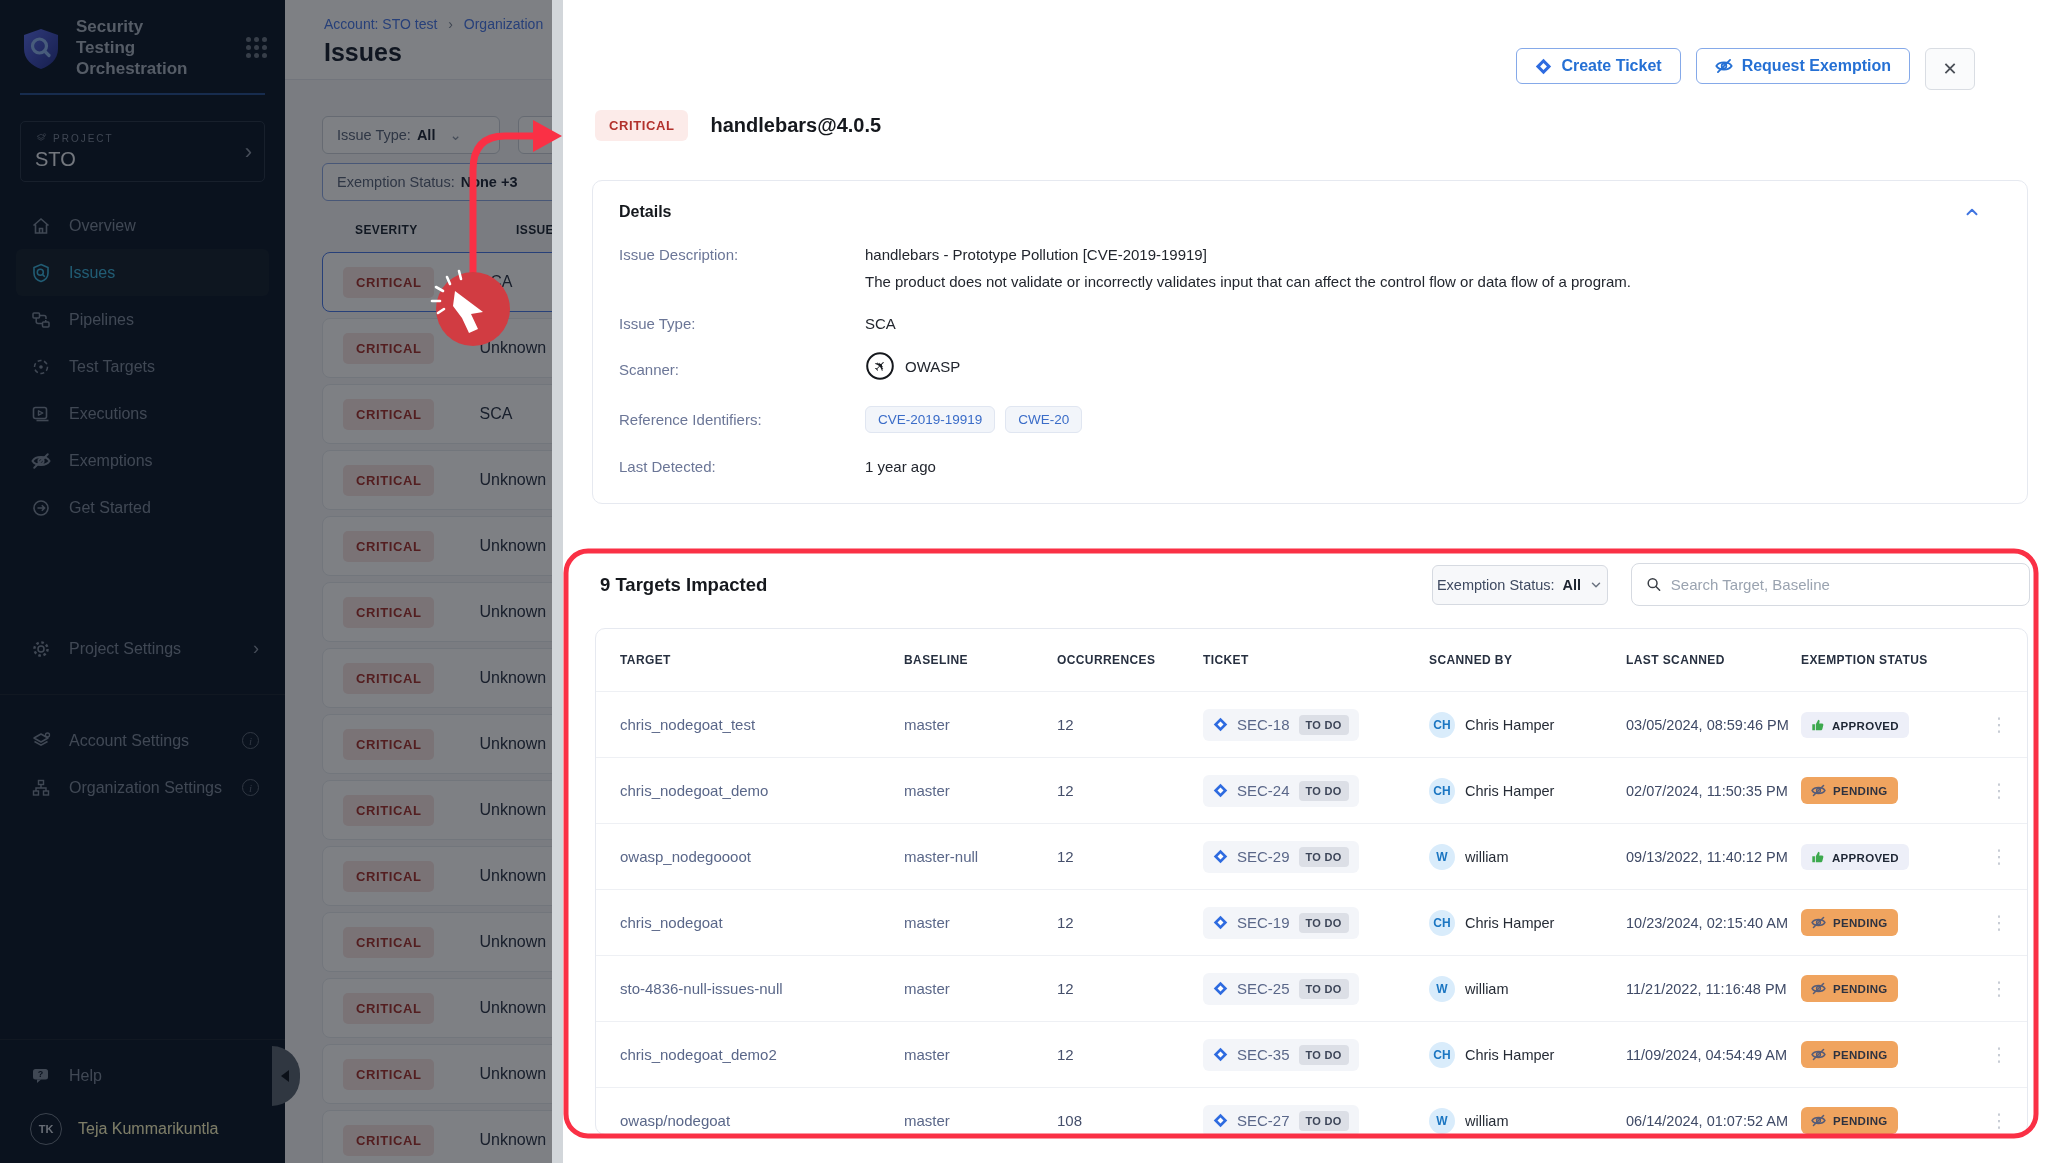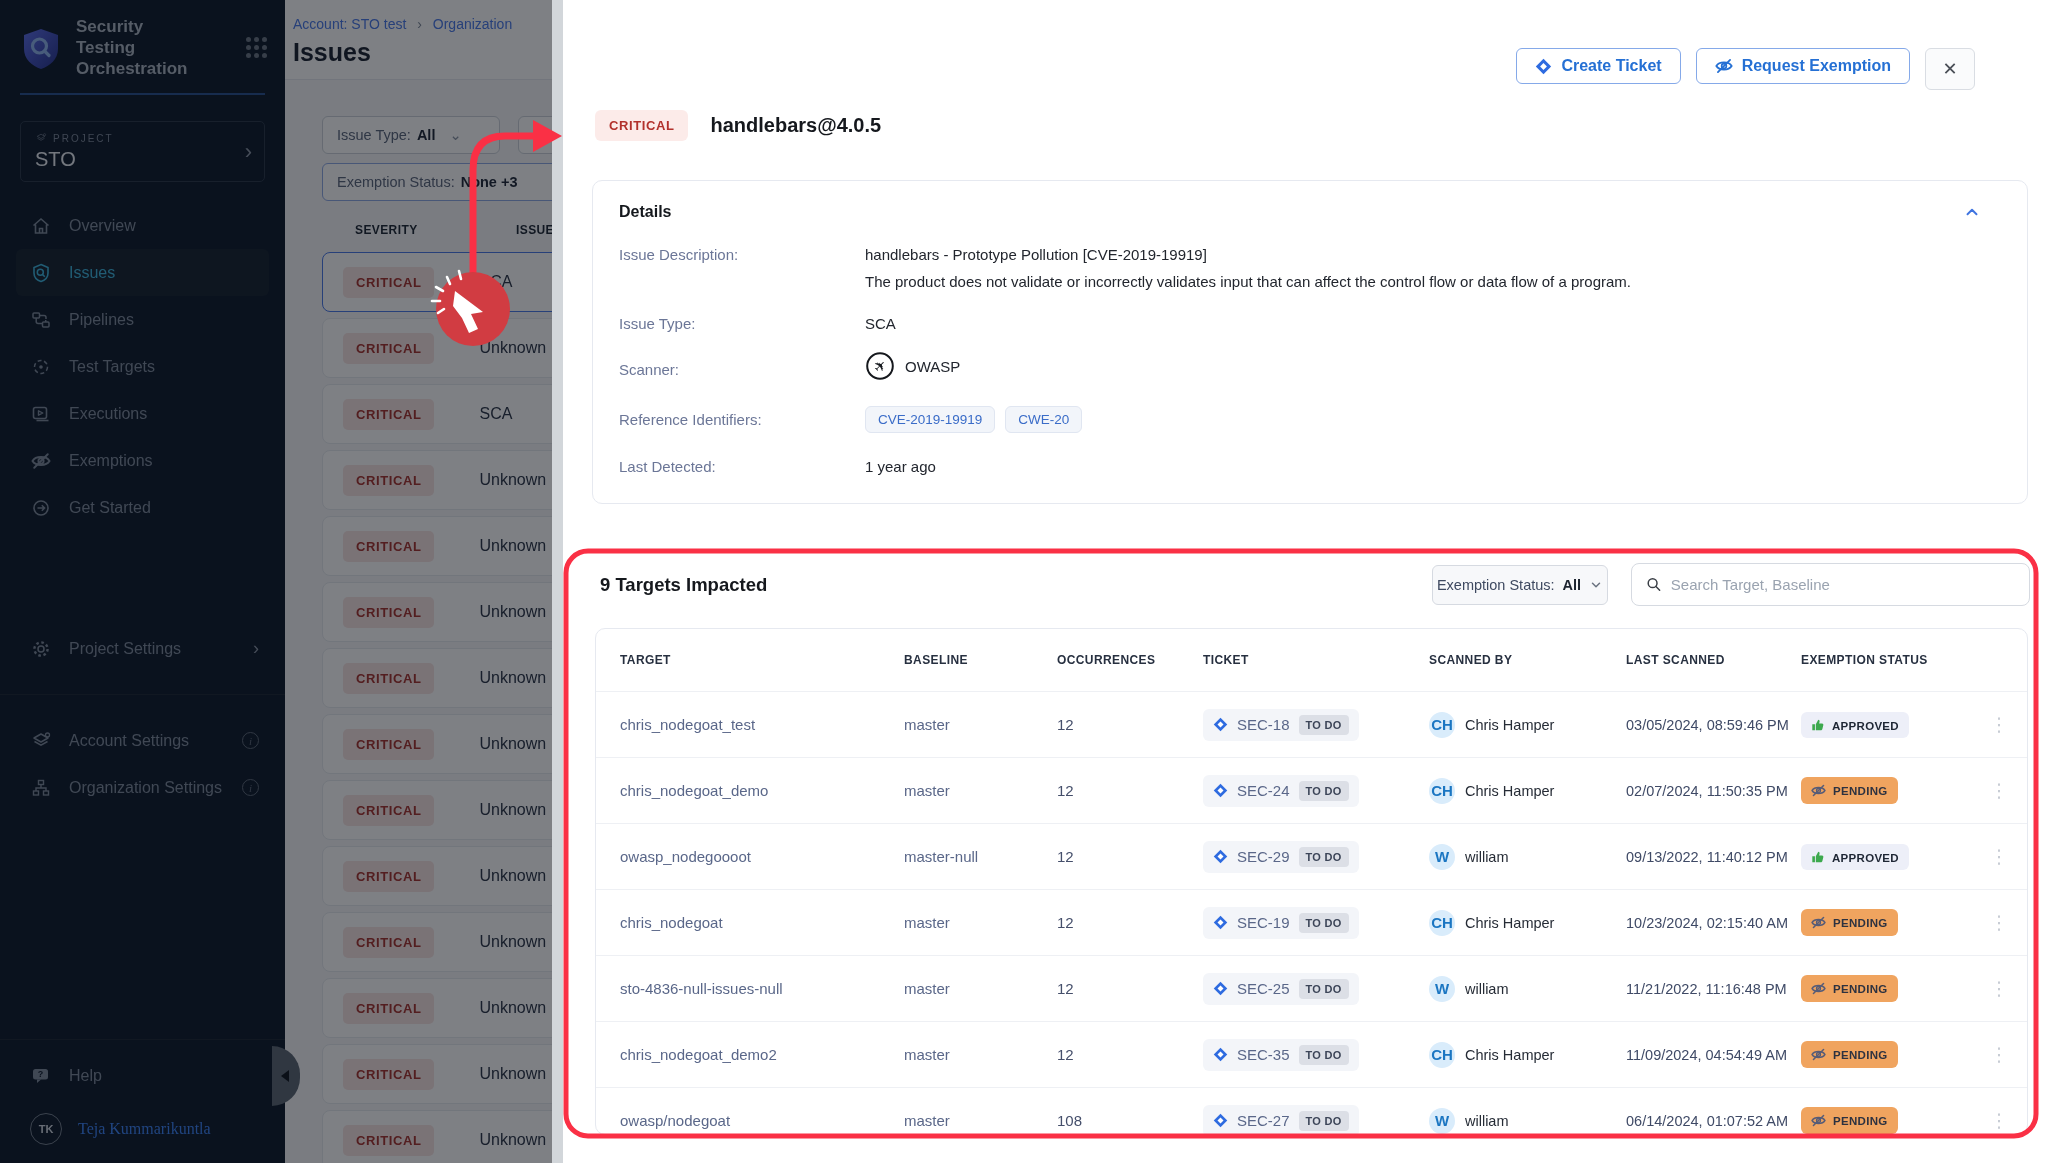--- a/index.html
+++ b/index.html
@@ -23,28 +23,28 @@
   .nav-item svg { flex:0 0 22px; }
   .nav-item.active { background:#16222f; color:#3db5dd; }
   .nav-item .right-chev { position:absolute; right:10px; color:#8a94a4; font-size:18px; }
   .nav-item .info { position:absolute; right:10px; width:17px; height:17px; border:1.3px solid #5d6877; border-radius:50%; color:#5d6877; font-size:11px; display:flex; align-items:center; justify-content:center; font-family:"Liberation Serif",serif; font-style:italic; }
   .nav-gap { height:94px; }
   .sb-div { height:1px; background:#1c2634; margin:22px 0; }
   .sb-bottom { position:absolute; left:0; right:0; bottom:0; }
   .sb-bottom .sb-div { margin:0; }
   .avatar-row { display:flex; align-items:center; gap:16px; margin:14px 16px 18px 30px; cursor:pointer; }
   .tk-avatar { width:32px; height:32px; border:1.5px solid #737e8c; border-radius:50%; color:#cfd6df; font-size:11px; font-weight:bold; display:flex; align-items:center; justify-content:center; }
-  .tk-name { color:#3b82f6; font-size:16px;font-family:Liberation Serif, serif; }
+  .tk-name { color:#fef9c3; font-size:16px; }
 
   .collapse-tab { position:absolute; left:272px; top:1046px; width:28px; height:60px; background:#5c6673; border-radius:0 30px 30px 0; z-index:3; cursor:pointer; }
   .collapse-tab .tri { position:absolute; left:9px; top:24px; width:0; height:0; border-top:6px solid transparent; border-bottom:6px solid transparent; border-right:8px solid #10161f; }
 
   
   .midcol { position:absolute; left:285px; top:0; width:267px; height:100%; background:#f6f7f9; overflow:hidden; z-index:2; }
-  .mhead { height:80px; background:#fff; border-bottom:1px solid #e5e8ee; padding:16px 0 0 8px; white-space:nowrap; }
+  .mhead { height:80px; background:#fff; border-bottom:1px solid #e5e8ee; padding:16px 0 0 39px; white-space:nowrap; }
   .crumb { font-size:14px; color:#4a79e8; }
   .crumb .sep { color:#7c8798; margin:0 7px; }
   .mtitle { font-size:25px; font-weight:bold; color:#1b2330; margin-top:6px; }
   .mbody { padding:36px 0 0 37px; white-space:nowrap; }
   .chiprow { display:flex; gap:18px; }
   .chip { height:38px; background:#fff; border:1px solid #ccd2da; border-radius:6px; display:inline-flex; align-items:center; padding:0 14px; font-size:14.5px; color:#5b667c; gap:6px; cursor:pointer; }
   .chip b { color:#1e2737; font-weight:bold; }
   .chip .cv { color:#8a94a4; margin-left:8px; }
   .chip.c1 { min-width:178px; justify-content:flex-start; }
   .chip.blue { border-color:#8fa9e4; margin-top:9px; min-width:240px; }
@@ -93,21 +93,21 @@
   .thead-row { height:62px; }
   .thead-row span { font-size:12px; font-weight:bold; color:#273040; letter-spacing:.4px; line-height:15px; }
   .thead-row span:last-of-type { width:100px; }
   .trow { height:66px; border-top:1px solid #eef0f4; }
   .c-target, .c-baseline { font-size:15px; color:#5a6789; }
   .c-occ { font-size:15px; color:#454f6b; }
   .ticket-chip { display:inline-flex; align-items:center; gap:9px; background:#f3f5f9; border-radius:6px; padding:6px 10px; width:max-content; cursor:pointer; }
   .ticket-id { font-size:15px; color:#5a6789; }
   .todo { background:#dcdfe6; color:#3c4558; font-size:11px; font-weight:bold; letter-spacing:.3px; border-radius:4px; padding:4px 7px; }
   .c-scan { display:flex; align-items:center; gap:10px; }
-  .mini-av { width:26px; height:26px; border-radius:50%; background:#d9ecfb; color:#1b76c2; font-size:15px; font-weight:bold; display:flex; align-items:center; justify-content:center; }
+  .mini-av { width:26px; height:26px; border-radius:50%; background:#d9ecfb; color:#1b76c2; font-size:12px; font-weight:bold; display:flex; align-items:center; justify-content:center; }
   .scan-name { font-size:14.5px; color:#262c36; }
   .c-date { font-size:14.5px; color:#3f4a66; }
   .status-badge { display:inline-flex; align-items:center; gap:7px; border-radius:6px; padding:6px 10px; font-size:11.5px; font-weight:bold; letter-spacing:.3px; width:max-content; }
   .status-badge svg { display:none; }
   .status-badge[data-status="APPROVED"] { background:#edeff8; color:#1e2634;align-items:flex-end; }
   .status-badge[data-status="APPROVED"] .i-thumb { display:inline; }
   .status-badge[data-status="PENDING"] { background:#f0a45f; color:#2d3240; }
   .status-badge[data-status="PENDING"] .i-slash { display:inline; }
   .kebab { color:#c7ccd4; font-size:19px; text-align:center; cursor:pointer; line-height:14px; letter-spacing:0; }
 

